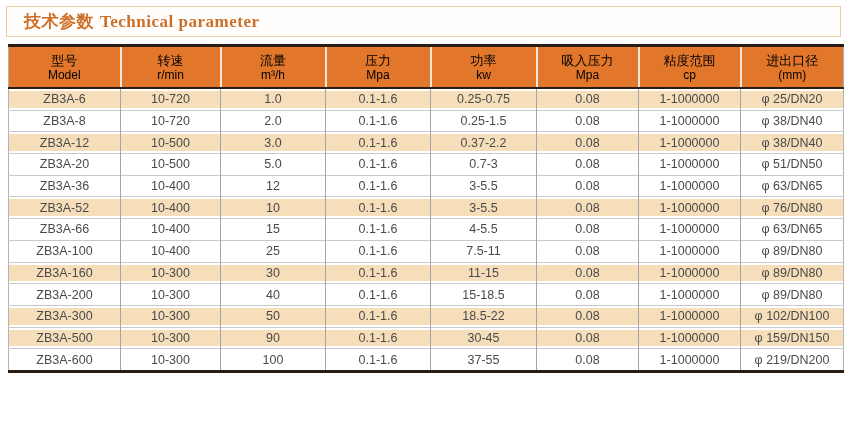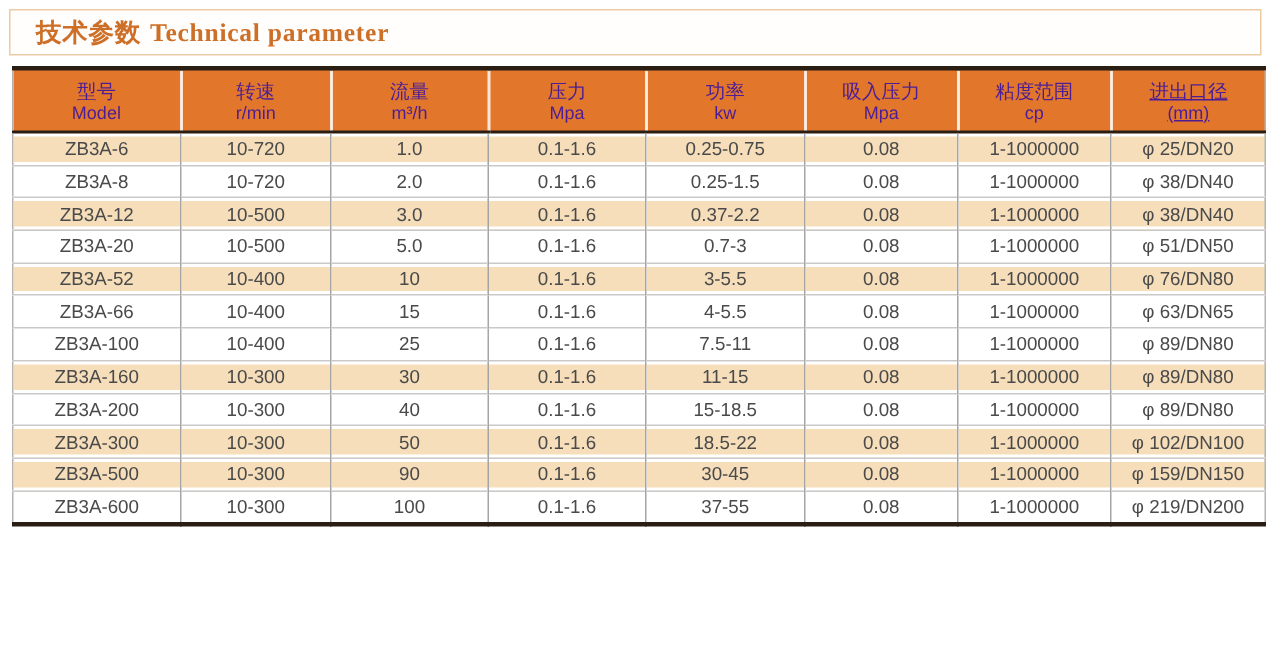--- a/index.html
+++ b/index.html
@@ -43,29 +43,29 @@
     width:835px;
     border-collapse:collapse;
     table-layout:fixed;
     border-top:3px solid var(--border-dark);
     border-bottom:3px solid var(--border-dark);
     border-left:1px solid #B3B3B3;
     border-right:1px solid #B3B3B3;
   }
   thead th{
     background:var(--header-bg);
-    color:#4c1d95;
+    color:#000000;
     font-weight:normal;
     height:40px;
     padding:0;
     border-right:2px solid rgba(255,255,255,.82);
     border-bottom:2px solid var(--border-dark);
     vertical-align:middle;
   }
-  thead th:last-child{border-right:none;text-decoration:underline;}
+  thead th:last-child{border-right:none;}
   thead .h-zh{display:block;font-size:13px;line-height:15px;}
   thead .h-unit{display:block;font-size:12px;line-height:14px;text-align:center;}
 
   tbody td{
     height:20.7px;
     padding:0;
     text-align:center;
     font-size:12.5px;
     color:var(--body-text);
     border-right:1px solid var(--grid-v);
@@ -173,20 +173,30 @@
         <tr>
           <td>ZB3A-20</td>
           <td>10-500</td>
           <td>5.0</td>
           <td>0.1-1.6</td>
           <td>0.7-3</td>
           <td>0.08</td>
           <td>1-1000000</td>
           <td>φ 51/DN50</td>
         </tr>
+        <tr>
+          <td>ZB3A-36</td>
+          <td>10-400</td>
+          <td>12</td>
+          <td>0.1-1.6</td>
+          <td>3-5.5</td>
+          <td>0.08</td>
+          <td>1-1000000</td>
+          <td>φ 63/DN65</td>
+        </tr>
         <tr class="alt">
           <td>ZB3A-52</td>
           <td>10-400</td>
           <td>10</td>
           <td>0.1-1.6</td>
           <td>3-5.5</td>
           <td>0.08</td>
           <td>1-1000000</td>
           <td>φ 76/DN80</td>
         </tr>

